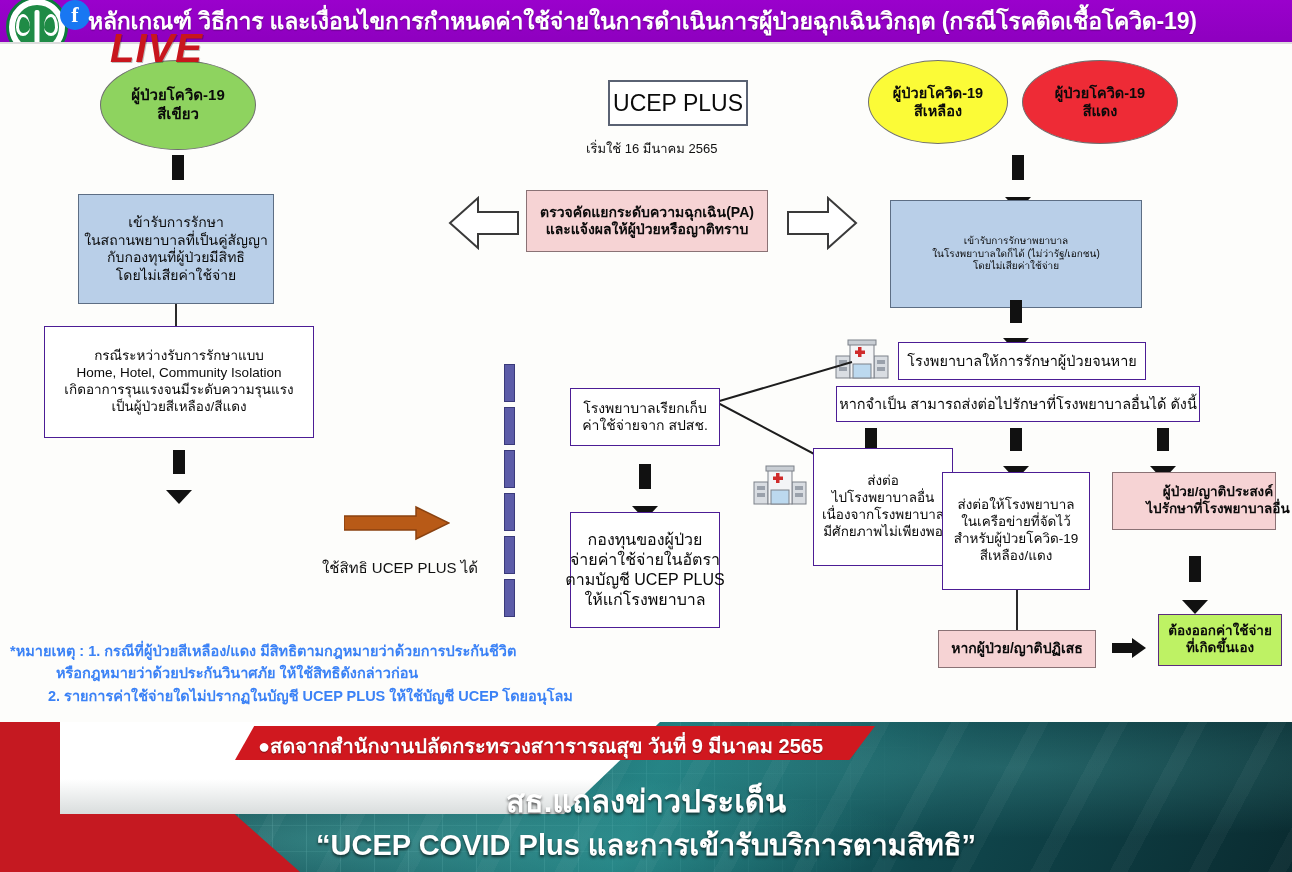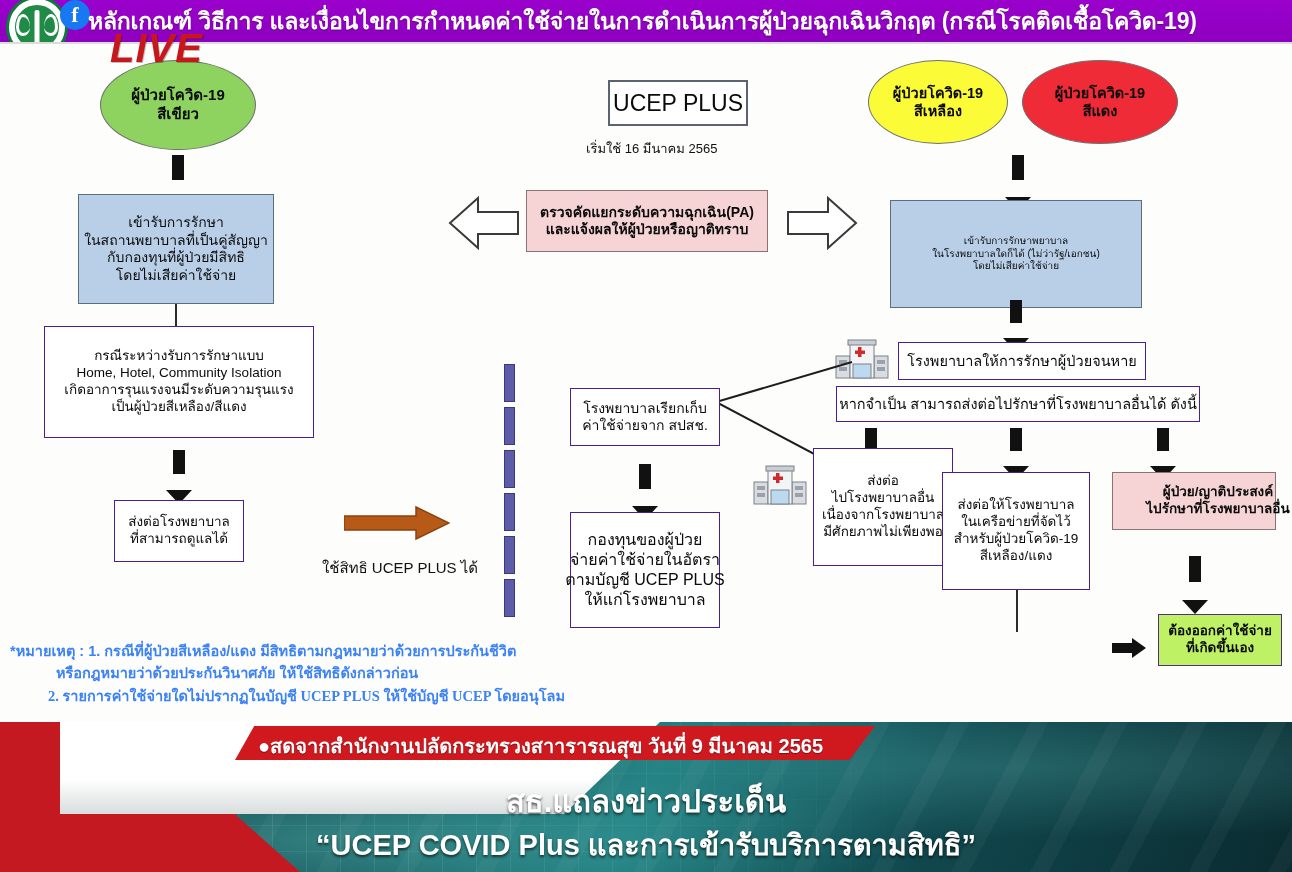--- a/index.html
+++ b/index.html
@@ -147,21 +147,21 @@
     border:1px solid #3a3a7a;
     margin-bottom:5px;
   }
 
   
   .hosp-icon { position:absolute; }
 
   
   .notes { position:absolute; color:#3b82f6; font-size:14.5px; line-height:1.55; font-weight:600;}
   .notes .l2 { padding-left: 46px; }
-  .notes .l3 { padding-left: 38px; font-family: Liberation Serif, serif; }
+  .notes .l3 { padding-left: 38px; }
 
   
   .banner {
     position:absolute; left:0; top:722px; width:1292px; height:150px;
     overflow:hidden;
     background:#0d3b40;
   }
   .banner-bg {
     position:absolute; inset:0;
     background:
@@ -261,24 +261,20 @@
     <span>Home, Hotel, Community Isolation</span>
     <span>เกิดอาการรุนแรงจนมีระดับความรุนแรง</span>
     <span>เป็นผู้ป่วยสีเหลือง/สีแดง</span>
   </div>
 
   <div class="arrow-down" style="left:166px; top:450px; height:40px;">
     <div class="stem"></div>
       <div class="head"></div>
   </div>
 
-  <div class="node box" style="left:114px; top:500px; width:130px; height:62px; font-size:13.5px;">
-    <span>ส่งต่อโรงพยาบาล</span>
-    <span>ที่สามารถดูแลได้</span>
-  </div>
 
   <div class="orange-arrow" style="left:344px; top:505px;">
     <svg width="106" height="36" viewBox="0 0 106 36">
       <polygon points="0,11 72,11 72,2 105,18 72,34 72,25 0,25" fill="#b85a17" stroke="#8a4210" stroke-width="1.5"></polygon>
     </svg>
   </div>
   <div style="position:absolute; left:322px; top:556px; font-size:15px; color:#111; white-space:nowrap;">ใช้สิทธิ UCEP PLUS ได้</div>
 
   <div class="divider" style="left:504px; top:364px;">
     <i></i>
@@ -434,20 +430,23 @@
   </div>
 
   <div class="node box-magenta" style="left:1158px; top:614px; width:124px; height:52px; font-size:13.5px;">
     <span>ต้องออกค่าใช้จ่าย</span>
     <span>ที่เกิดขึ้นเอง</span>
   </div>
 
   <div class="line-v" style="left:1016px; top:590px; height:42px;"></div>
   <div class="line-h" style="left:1016px; top:630px; width:2px;"></div>
 
+  <div class="node box-pink" style="left:938px; top:630px; width:158px; height:38px; font-size:14px;">
+    <span>หากผู้ป่วย/ญาติปฏิเสธ</span>
+  </div>
 
   <div class="arrow-right-small" style="left:1112px; top:638px;">
     <div class="stem"></div>
       <div class="head"></div>
   </div>
 
   <div class="notes" style="left:10px; top:640px; width:640px;">
     <div>*หมายเหตุ : 1. กรณีที่ผู้ป่วยสีเหลือง/แดง มีสิทธิตามกฎหมายว่าด้วยการประกันชีวิต</div>
     <div class="l2">หรือกฎหมายว่าด้วยประกันวินาศภัย ให้ใช้สิทธิดังกล่าวก่อน</div>
     <div class="l3">2. รายการค่าใช้จ่ายใดไม่ปรากฏในบัญชี UCEP PLUS ให้ใช้บัญชี UCEP โดยอนุโลม</div>

